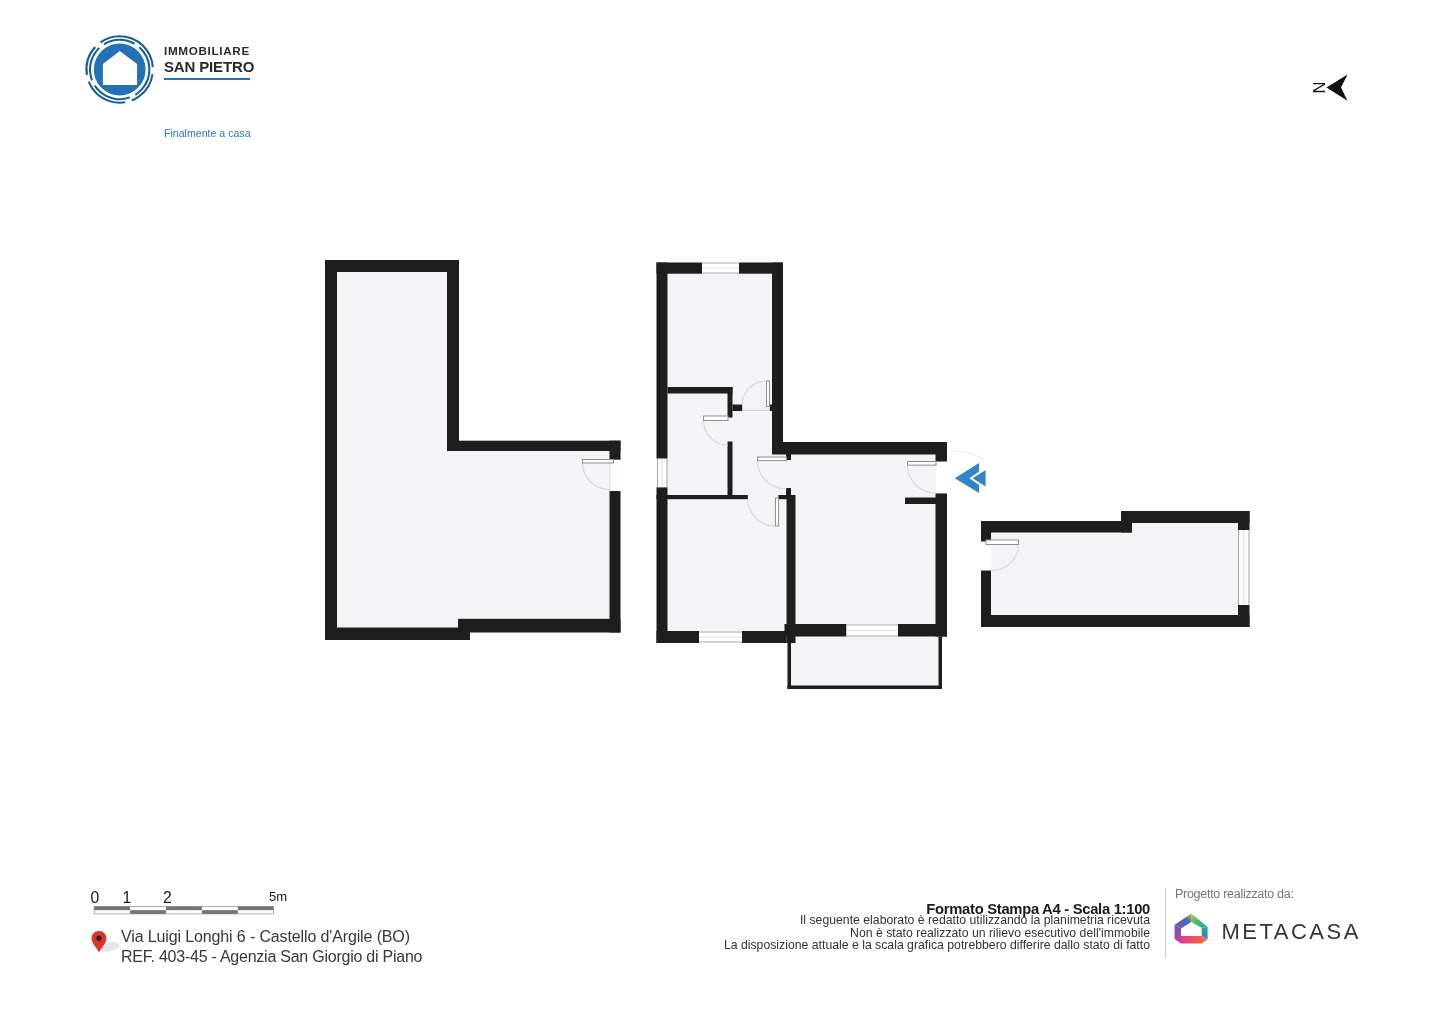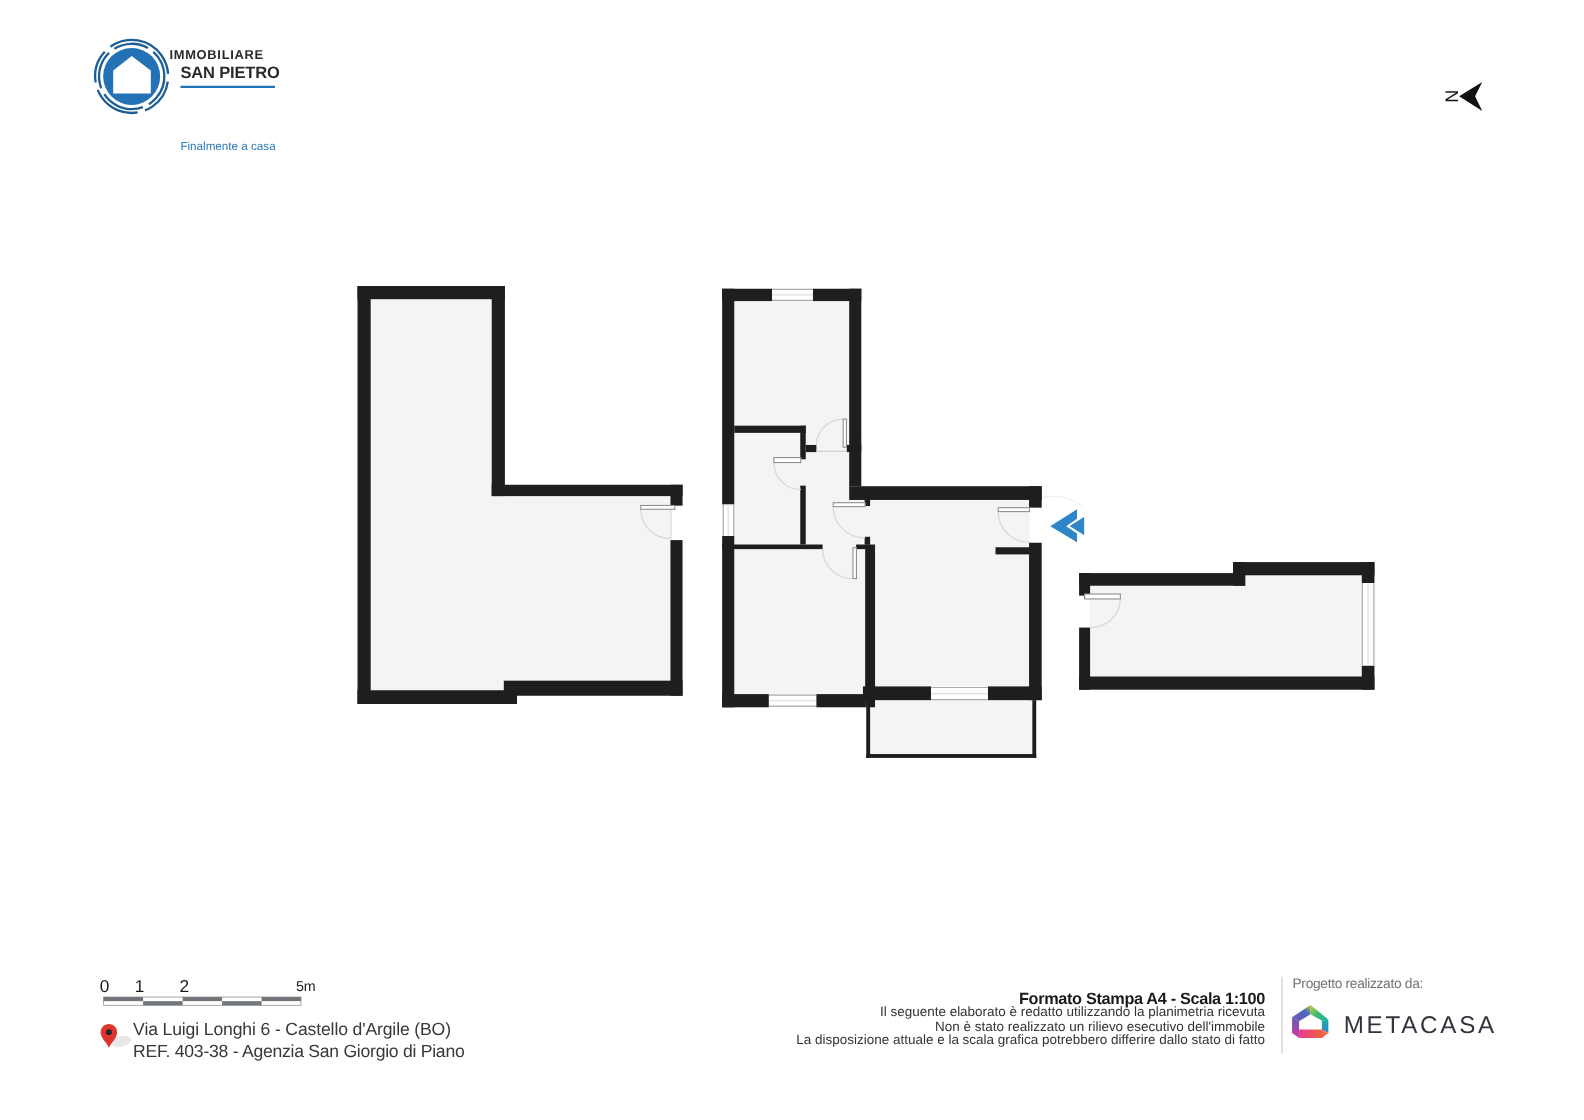--- a/index.html
+++ b/index.html
@@ -174,30 +174,30 @@
     <g transform="translate(1174.4,913)">
       <polygon points="16.9,0.6 33.2,13.9 27.3,14.8 16.9,9.1" fill="url(#mg1)"></polygon>
       <polygon points="33.2,13.9 33.2,26.2 27.3,22.9 27.3,14.8" fill="url(#mg2)"></polygon>
       <polygon points="6.6,22.9 27.3,22.9 33.2,26.2 27.5,30.6 6.6,30.6" fill="url(#mg3)"></polygon>
       <polygon points="0.2,11.7 6.6,15.4 6.6,30.6 0.2,26.0" fill="url(#mg4)"></polygon>
       <polygon points="16.9,0.6 16.9,9.1 6.6,15.4 0.2,11.7" fill="url(#mg5)"></polygon>
     </g>
   </g>
 </svg>
 
-<div class="abs" style="left:154px;top:44.3px;font-size:11.7px;font-weight:bold;color:#2a2a2a;letter-spacing:0.67px;">IMMOBILIARE</div>
+<div class="abs" style="left:164px;top:44.3px;font-size:11.7px;font-weight:bold;color:#2a2a2a;letter-spacing:0.67px;">IMMOBILIARE</div>
 <div class="abs" style="left:164px;top:57.9px;font-size:15px;font-weight:bold;color:#2a2a2a;letter-spacing:-0.15px;">SAN PIETRO</div>
 <div class="abs" style="left:164px;top:78px;width:85.5px;height:1.5px;background:#2272b4;"></div>
 <div class="abs" style="left:164px;top:82.9px;font-size:10.6px;color:#2979b8;margin-top:44px;">Finalmente a casa</div>
 
 <div class="abs" style="left:90.6px;top:888.6px;font-size:15.7px;color:#1a1a1a;">0</div>
 <div class="abs" style="left:122.6px;top:888.6px;font-size:15.7px;color:#1a1a1a;">1</div>
 <div class="abs" style="left:163.1px;top:888.6px;font-size:15.7px;color:#1a1a1a;">2</div>
 <div class="abs" style="left:269px;top:888.6px;font-size:13px;color:#1a1a1a;">5m</div>
 
 <div class="abs" style="left:121px;top:928.2px;font-size:16px;color:#383838;letter-spacing:-0.13px;">Via Luigi Longhi 6 - Castello d'Argile (BO)</div>
-<div class="abs" style="left:121px;top:948.1px;font-size:16px;color:#383838;letter-spacing:-0.24px;">REF. 403-38 - Agenzia San Giorgio di Piano</div>
+<div class="abs" style="left:121px;top:948.1px;font-size:16px;color:#383838;letter-spacing:-0.24px;">REF. 403-45 - Agenzia San Giorgio di Piano</div>
 
 <div class="abs" style="right:290px;top:888.6px;font-size:14.8px;font-weight:bold;color:#1a1a1a;letter-spacing:-0.3px;margin-top:12px;">Formato Stampa A4 - Scala 1:100</div>
 <div class="abs" style="right:290px;top:913.7px;font-size:12.25px;color:#333333;text-align:right;line-height:12.85px;">Il seguente elaborato è redatto utilizzando la planimetria ricevuta<br>Non è stato realizzato un rilievo esecutivo dell'immobile<br>La disposizione attuale e la scala grafica potrebbero differire dallo stato di fatto</div>
 <div class="abs" style="left:1164.5px;top:887.5px;width:1.5px;height:70px;background:#cbcbcb;"></div>
 <div class="abs" style="left:1175px;top:886.9px;font-size:12.5px;color:#737373;letter-spacing:-0.28px;">Progetto realizzato da:</div>
 <div class="abs" style="left:1221.5px;top:919.1px;font-size:22px;color:#33343c;letter-spacing:2.5px;">METACASA</div>
 
 </body></html>

